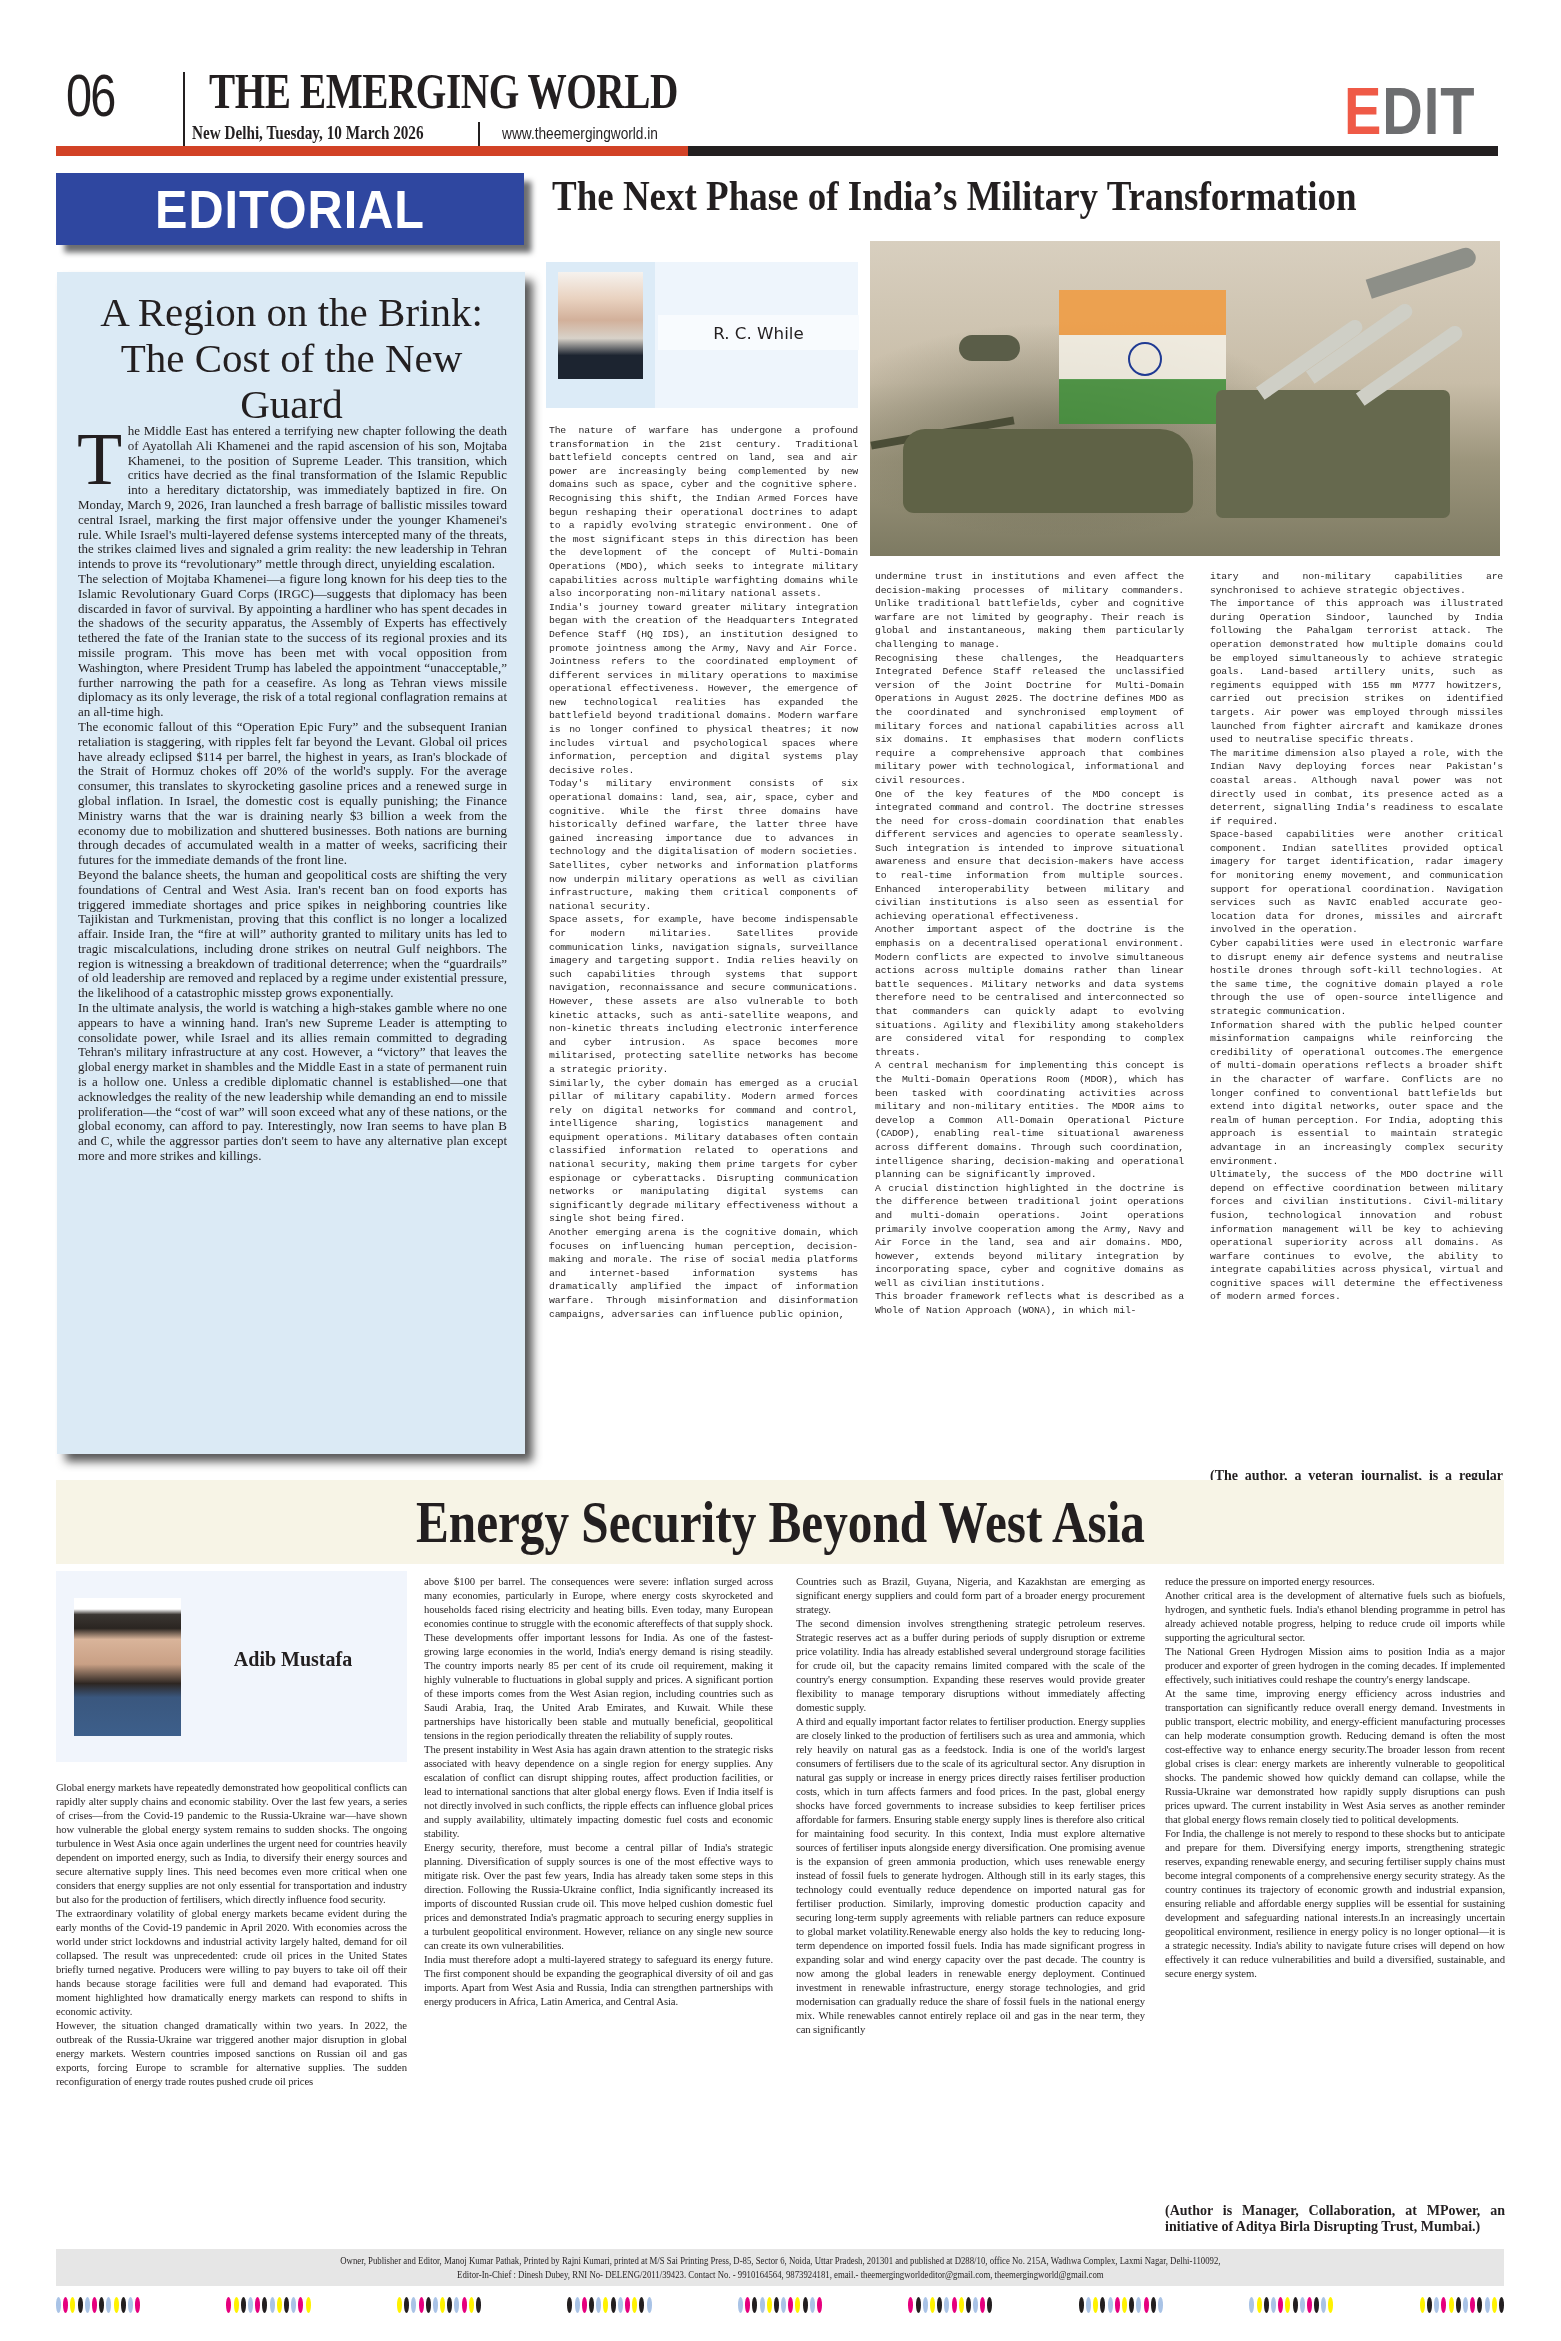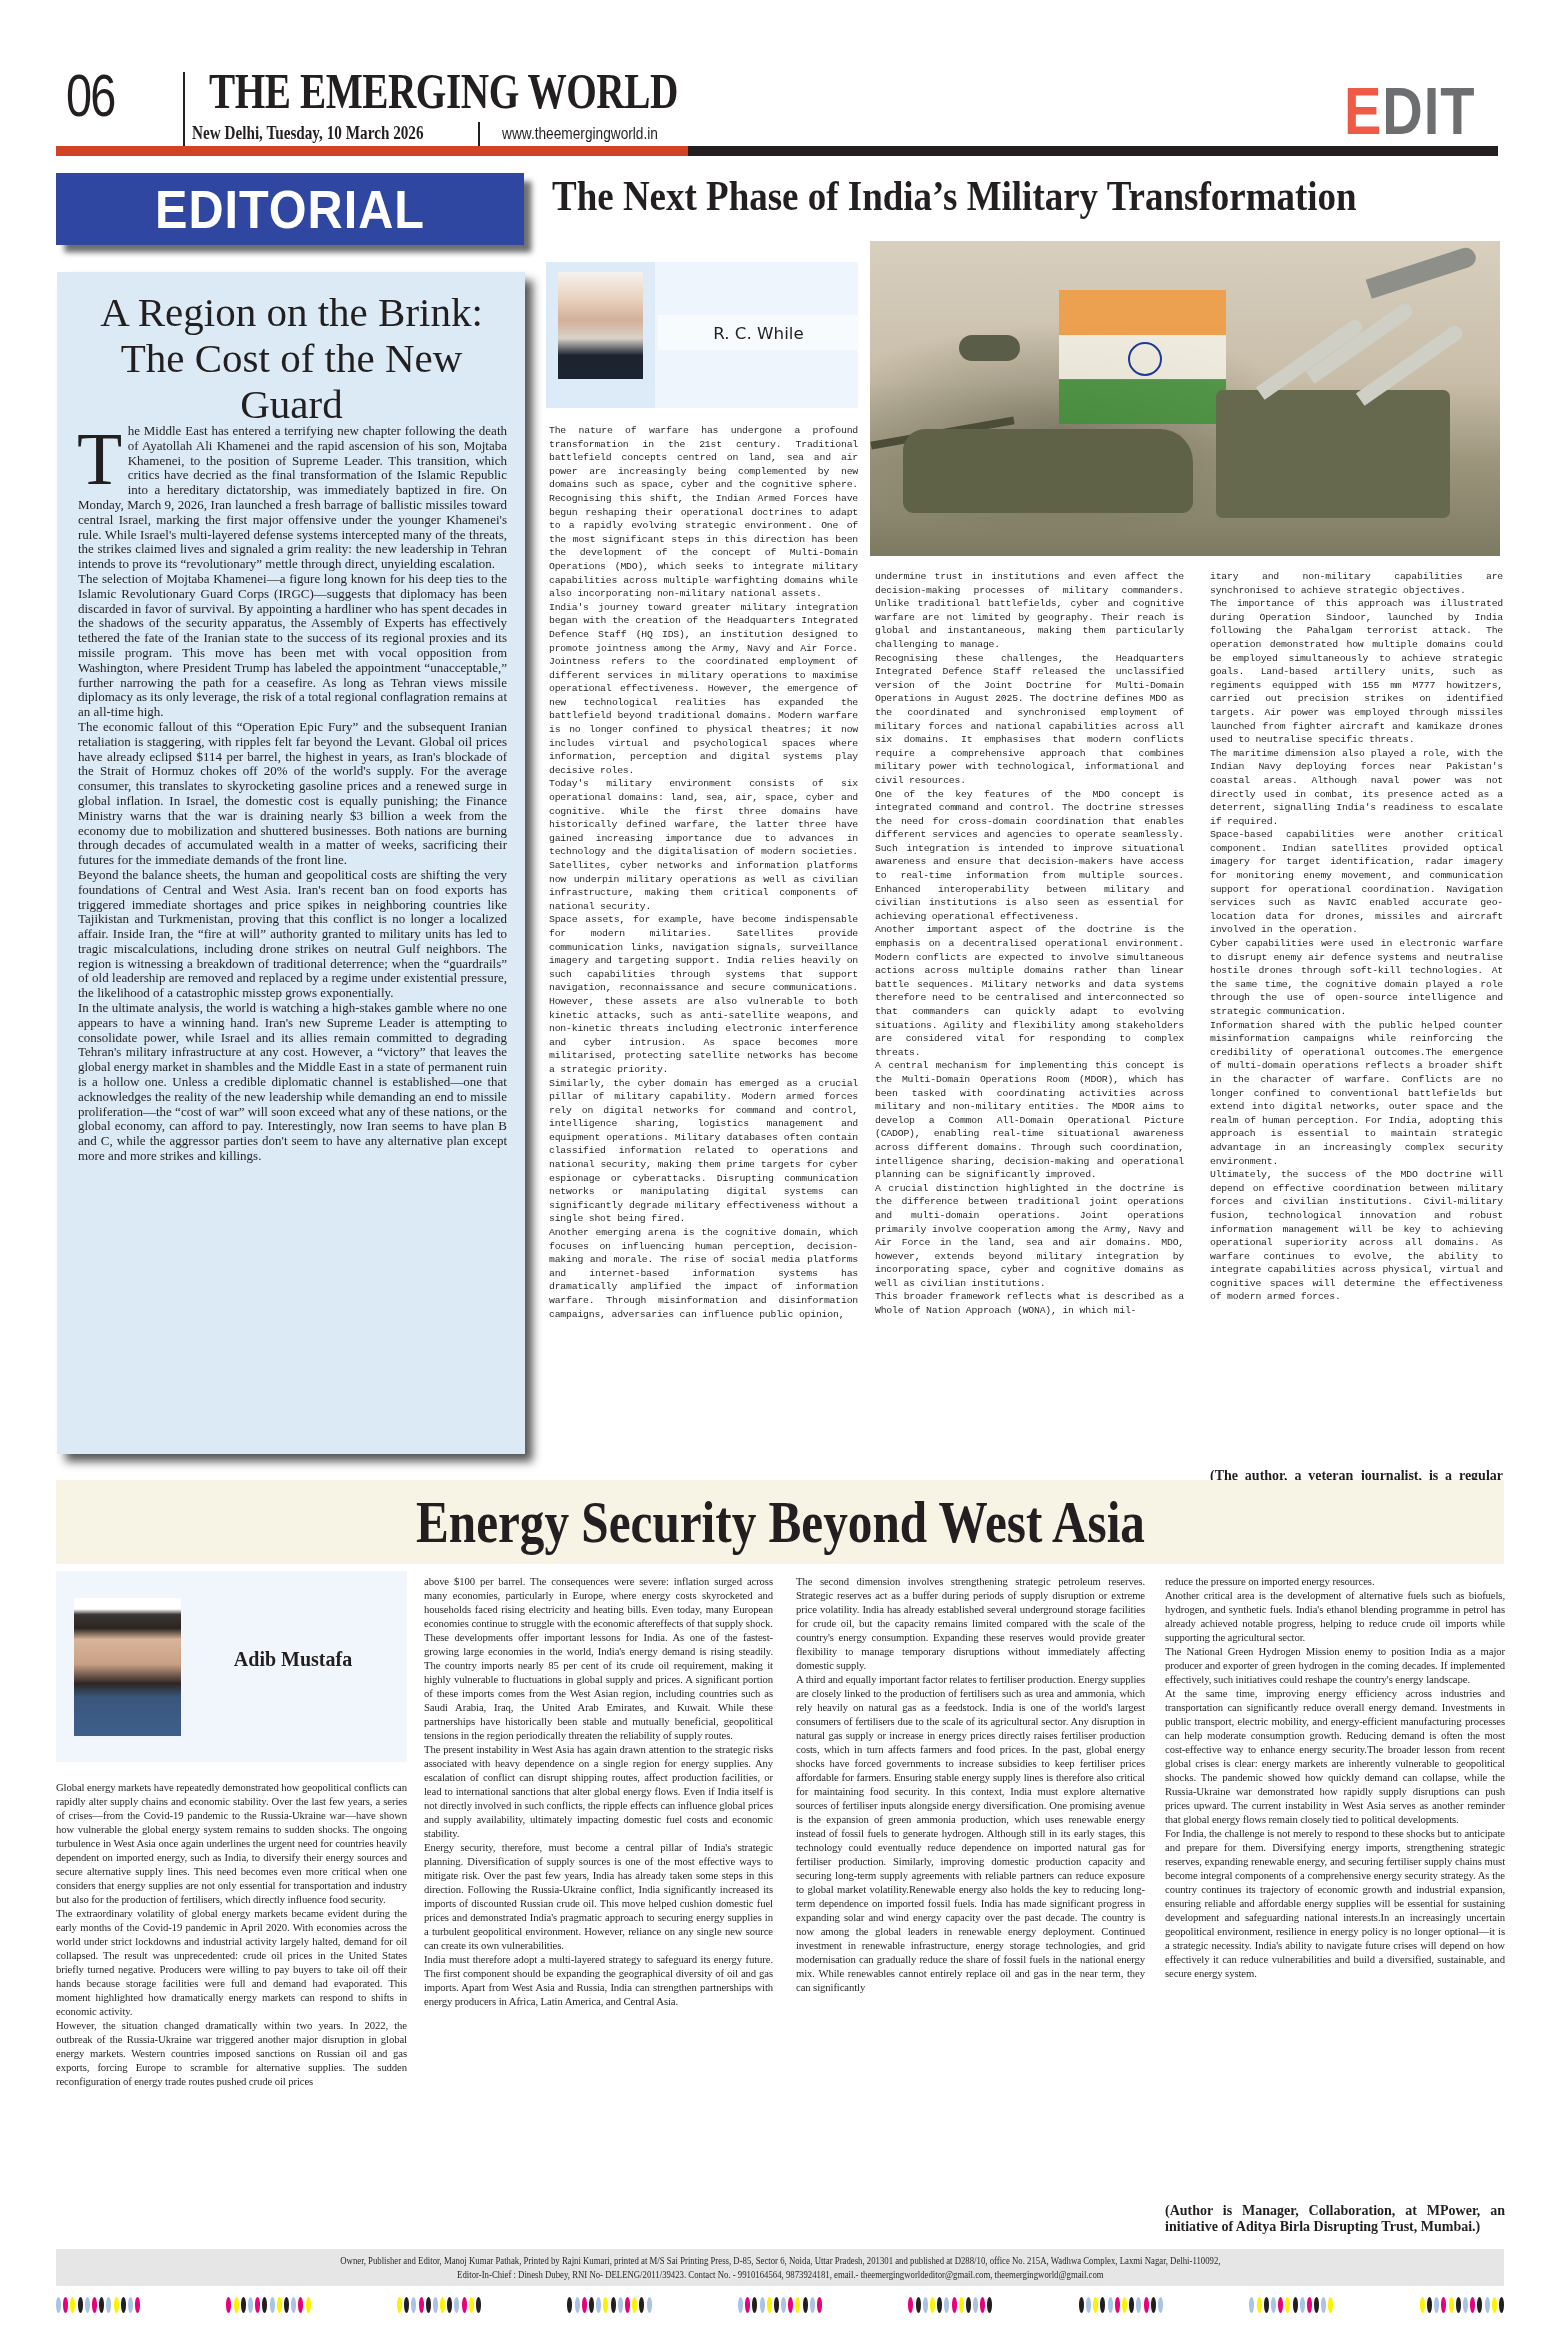--- a/index.html
+++ b/index.html
@@ -174,27 +174,28 @@
   <p>However, the situation changed dramatically within two years. In 2022, the outbreak of the Russia-Ukraine war triggered another major disruption in global energy markets. Western countries imposed sanctions on Russian oil and gas exports, forcing Europe to scramble for alternative supplies. The sudden reconfiguration of energy trade routes pushed crude oil prices</p>
 </div>
 <div class="abs en-col en-col2">
   <p>above $100 per barrel. The consequences were severe: inflation surged across many economies, particularly in Europe, where energy costs skyrocketed and households faced rising electricity and heating bills. Even today, many European economies continue to struggle with the economic aftereffects of that supply shock.</p>
   <p>These developments offer important lessons for India. As one of the fastest-growing large economies in the world, India's energy demand is rising steadily. The country imports nearly 85 per cent of its crude oil requirement, making it highly vulnerable to fluctuations in global supply and prices. A significant portion of these imports comes from the West Asian region, including countries such as Saudi Arabia, Iraq, the United Arab Emirates, and Kuwait. While these partnerships have historically been stable and mutually beneficial, geopolitical tensions in the region periodically threaten the reliability of supply routes.</p>
   <p>The present instability in West Asia has again drawn attention to the strategic risks associated with heavy dependence on a single region for energy supplies. Any escalation of conflict can disrupt shipping routes, affect production facilities, or lead to international sanctions that alter global energy flows. Even if India itself is not directly involved in such conflicts, the ripple effects can influence global prices and supply availability, ultimately impacting domestic fuel costs and economic stability.</p>
   <p>Energy security, therefore, must become a central pillar of India's strategic planning. Diversification of supply sources is one of the most effective ways to mitigate risk. Over the past few years, India has already taken some steps in this direction. Following the Russia-Ukraine conflict, India significantly increased its imports of discounted Russian crude oil. This move helped cushion domestic fuel prices and demonstrated India's pragmatic approach to securing energy supplies in a turbulent geopolitical environment. However, reliance on any single new source can create its own vulnerabilities.</p>
   <p>India must therefore adopt a multi-layered strategy to safeguard its energy future. The first component should be expanding the geographical diversity of oil and gas imports. Apart from West Asia and Russia, India can strengthen partnerships with energy producers in Africa, Latin America, and Central Asia.</p>
 </div>
 <div class="abs en-col en-col3">
+  <p>Countries such as Brazil, Guyana, Nigeria, and Kazakhstan are emerging as significant energy suppliers and could form part of a broader energy procurement strategy.</p>
   <p>The second dimension involves strengthening strategic petroleum reserves. Strategic reserves act as a buffer during periods of supply disruption or extreme price volatility. India has already established several underground storage facilities for crude oil, but the capacity remains limited compared with the scale of the country's energy consumption. Expanding these reserves would provide greater flexibility to manage temporary disruptions without immediately affecting domestic supply.</p>
   <p>A third and equally important factor relates to fertiliser production. Energy supplies are closely linked to the production of fertilisers such as urea and ammonia, which rely heavily on natural gas as a feedstock. India is one of the world's largest consumers of fertilisers due to the scale of its agricultural sector. Any disruption in natural gas supply or increase in energy prices directly raises fertiliser production costs, which in turn affects farmers and food prices. In the past, global energy shocks have forced governments to increase subsidies to keep fertiliser prices affordable for farmers. Ensuring stable energy supply lines is therefore also critical for maintaining food security. In this context, India must explore alternative sources of fertiliser inputs alongside energy diversification. One promising avenue is the expansion of green ammonia production, which uses renewable energy instead of fossil fuels to generate hydrogen. Although still in its early stages, this technology could eventually reduce dependence on imported natural gas for fertiliser production. Similarly, improving domestic production capacity and securing long-term supply agreements with reliable partners can reduce exposure to global market volatility.Renewable energy also holds the key to reducing long-term dependence on imported fossil fuels. India has made significant progress in expanding solar and wind energy capacity over the past decade. The country is now among the global leaders in renewable energy deployment. Continued investment in renewable infrastructure, energy storage technologies, and grid modernisation can gradually reduce the share of fossil fuels in the national energy mix. While renewables cannot entirely replace oil and gas in the near term, they can significantly</p>
 </div>
 <div class="abs en-col en-col4">
   <p>reduce the pressure on imported energy resources.</p>
   <p>Another critical area is the development of alternative fuels such as biofuels, hydrogen, and synthetic fuels. India's ethanol blending programme in petrol has already achieved notable progress, helping to reduce crude oil imports while supporting the agricultural sector.</p>
-  <p>The National Green Hydrogen Mission enemy to position India as a major producer and exporter of green hydrogen in the coming decades. If implemented effectively, such initiatives could reshape the country's energy landscape.</p>
+  <p>The National Green Hydrogen Mission aims to position India as a major producer and exporter of green hydrogen in the coming decades. If implemented effectively, such initiatives could reshape the country's energy landscape.</p>
   <p>At the same time, improving energy efficiency across industries and transportation can significantly reduce overall energy demand. Investments in public transport, electric mobility, and energy-efficient manufacturing processes can help moderate consumption growth. Reducing demand is often the most cost-effective way to enhance energy security.The broader lesson from recent global crises is clear: energy markets are inherently vulnerable to geopolitical shocks. The pandemic showed how quickly demand can collapse, while the Russia-Ukraine war demonstrated how rapidly supply disruptions can push prices upward. The current instability in West Asia serves as another reminder that global energy flows remain closely tied to political developments.</p>
   <p>For India, the challenge is not merely to respond to these shocks but to anticipate and prepare for them. Diversifying energy imports, strengthening strategic reserves, expanding renewable energy, and securing fertiliser supply chains must become integral components of a comprehensive energy security strategy. As the country continues its trajectory of economic growth and industrial expansion, ensuring reliable and affordable energy supplies will be essential for sustaining development and safeguarding national interests.In an increasingly uncertain geopolitical environment, resilience in energy policy is no longer optional—it is a strategic necessity. India's ability to navigate future crises will depend on how effectively it can reduce vulnerabilities and build a diversified, sustainable, and secure energy system.</p>
 </div>
 <div class="abs author-note2">(Author is Manager, Collaboration, at MPower, an initiative of Aditya Birla Disrupting Trust, Mumbai.)</div>
 
 <div class="abs imprint">
   <span>Owner, Publisher and Editor, Manoj Kumar Pathak, Printed by Rajni Kumari, printed at M/S Sai Printing Press, D-85, Sector 6, Noida, Uttar Pradesh, 201301 and published at D288/10, office No. 215A, Wadhwa Complex, Laxmi Nagar, Delhi-110092,</span>
   <span>Editor-In-Chief : Dinesh Dubey, RNI No- DELENG/2011/39423. Contact No. - 9910164564, 9873924181, email.- theemergingworldeditor@gmail.com, theemergingworld@gmail.com</span>
 </div>
 <div class="abs reg-marks" id="reg-marks">

